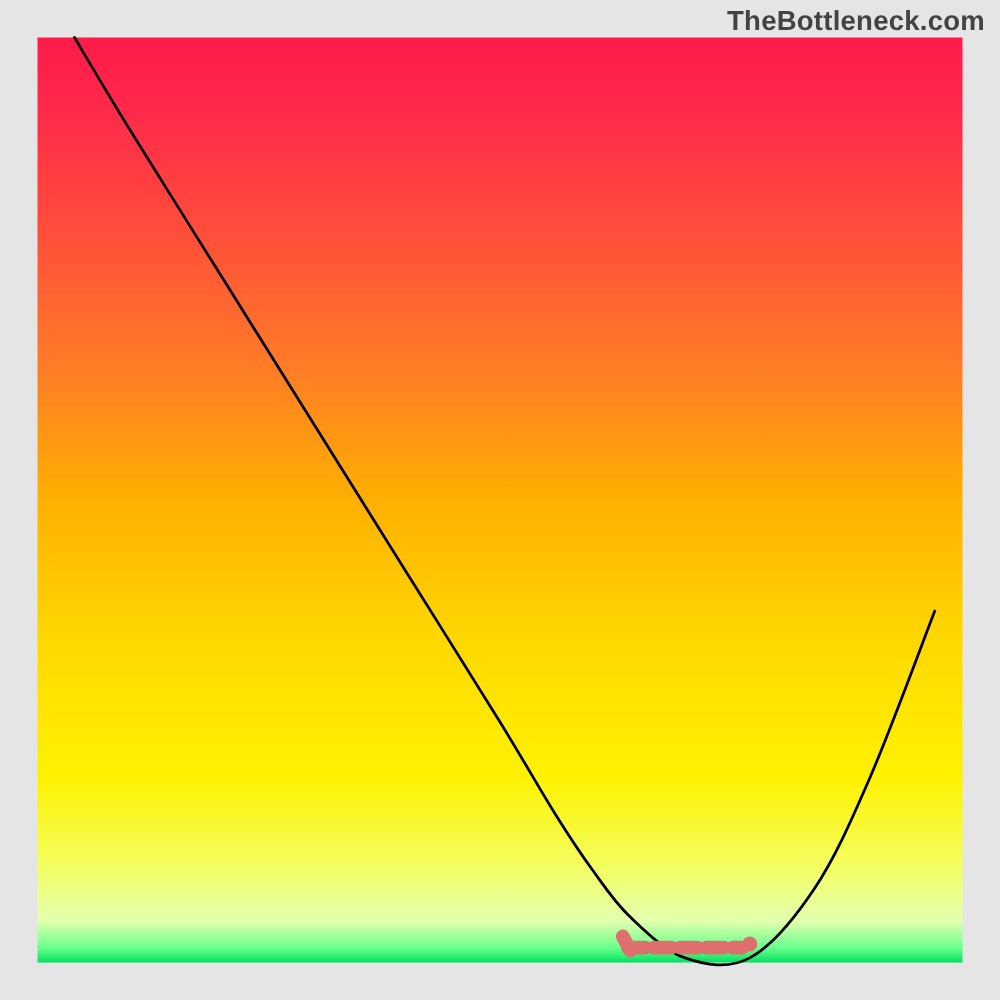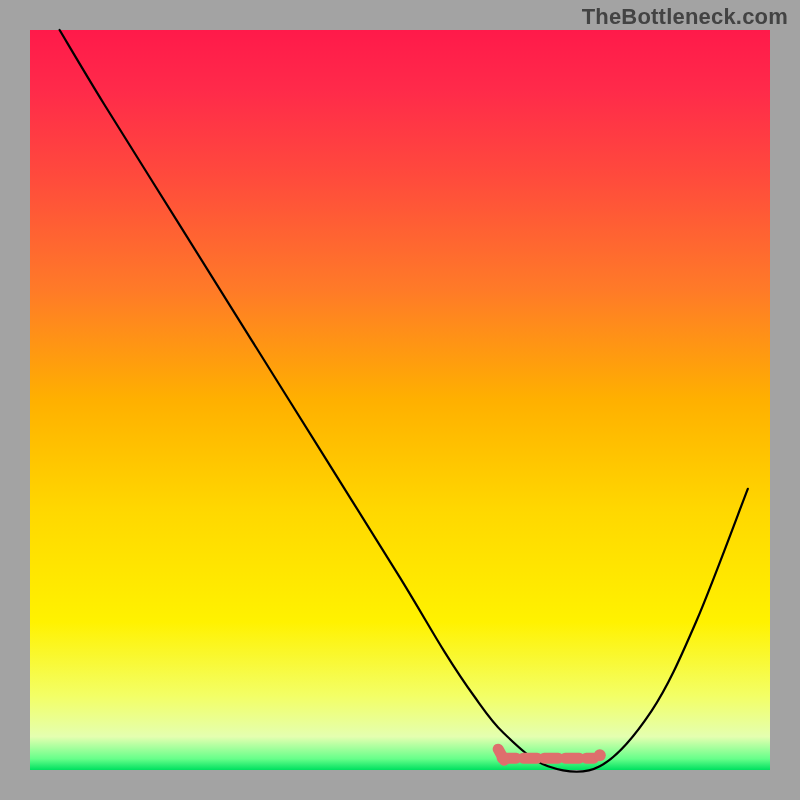--- a/index.html
+++ b/index.html
@@ -7,21 +7,21 @@
     padding: 0;
     width: 800px;
     height: 800px;
     background: #000;
     overflow: hidden;
     font-family: Arial, Helvetica, sans-serif;
   }
   .frame {
     width: 800px;
     height: 800px;
-    background: #a3a3a3;
+    background: #e5e5e5;
     position: relative;
   }
   .watermark {
     position: absolute;
     top: 4px;
     right: 12px;
     color: #434343;
     font-size: 22px;
     font-weight: 600;
     letter-spacing: 0.2px;

